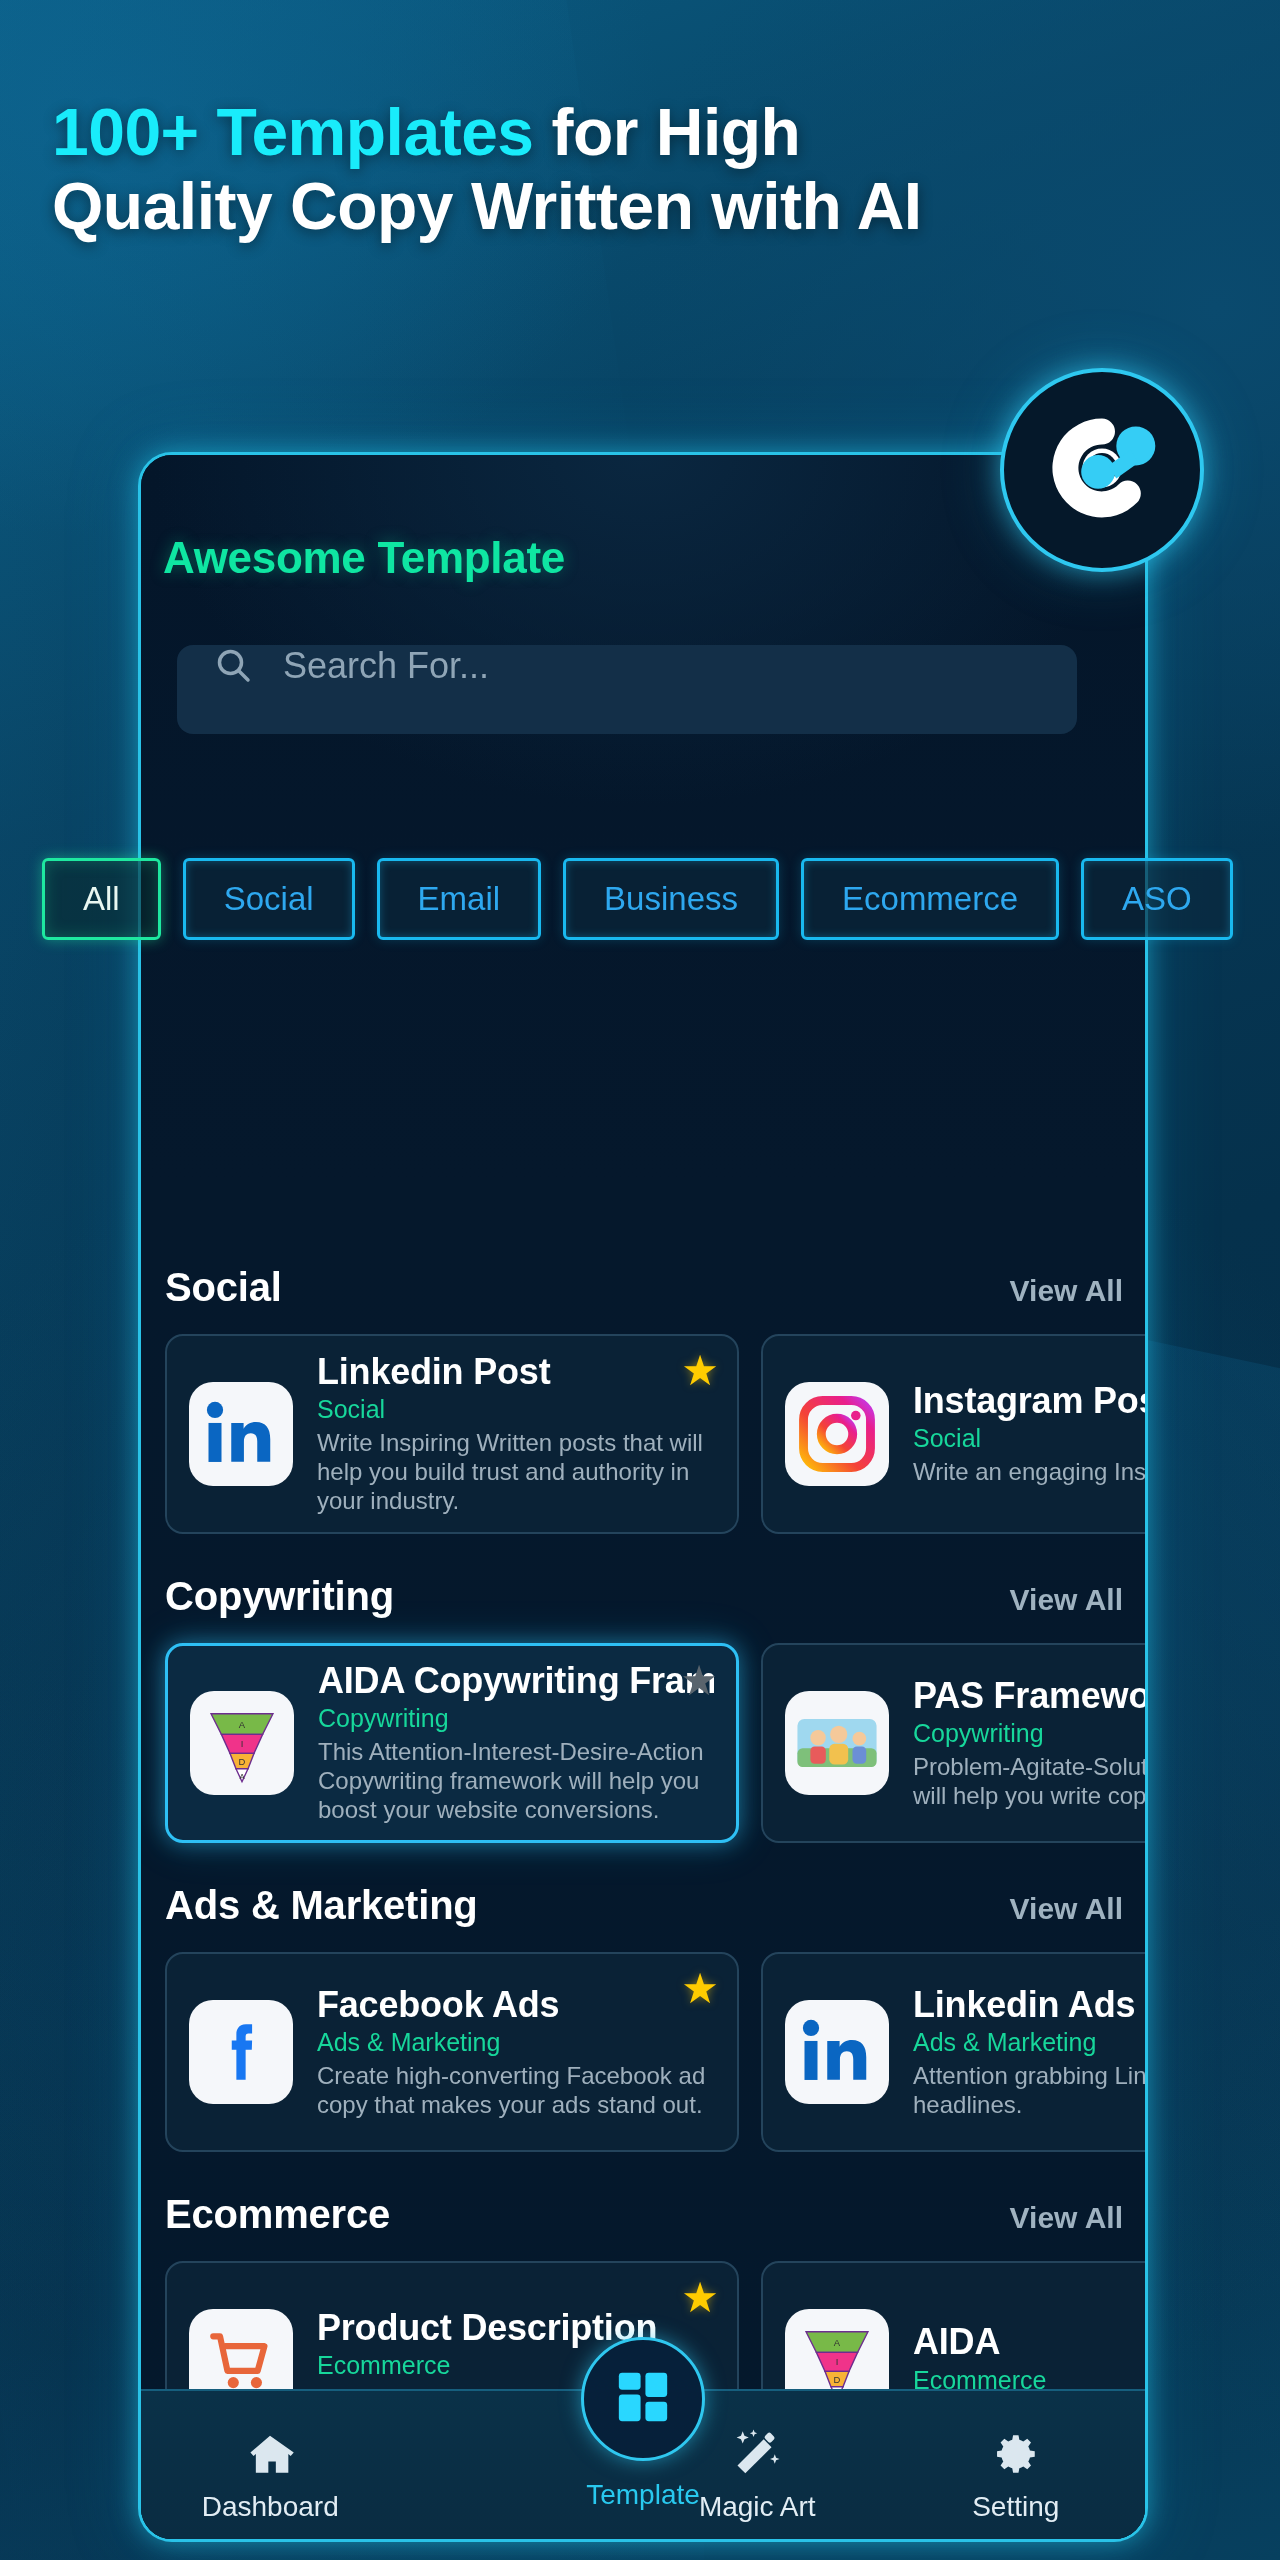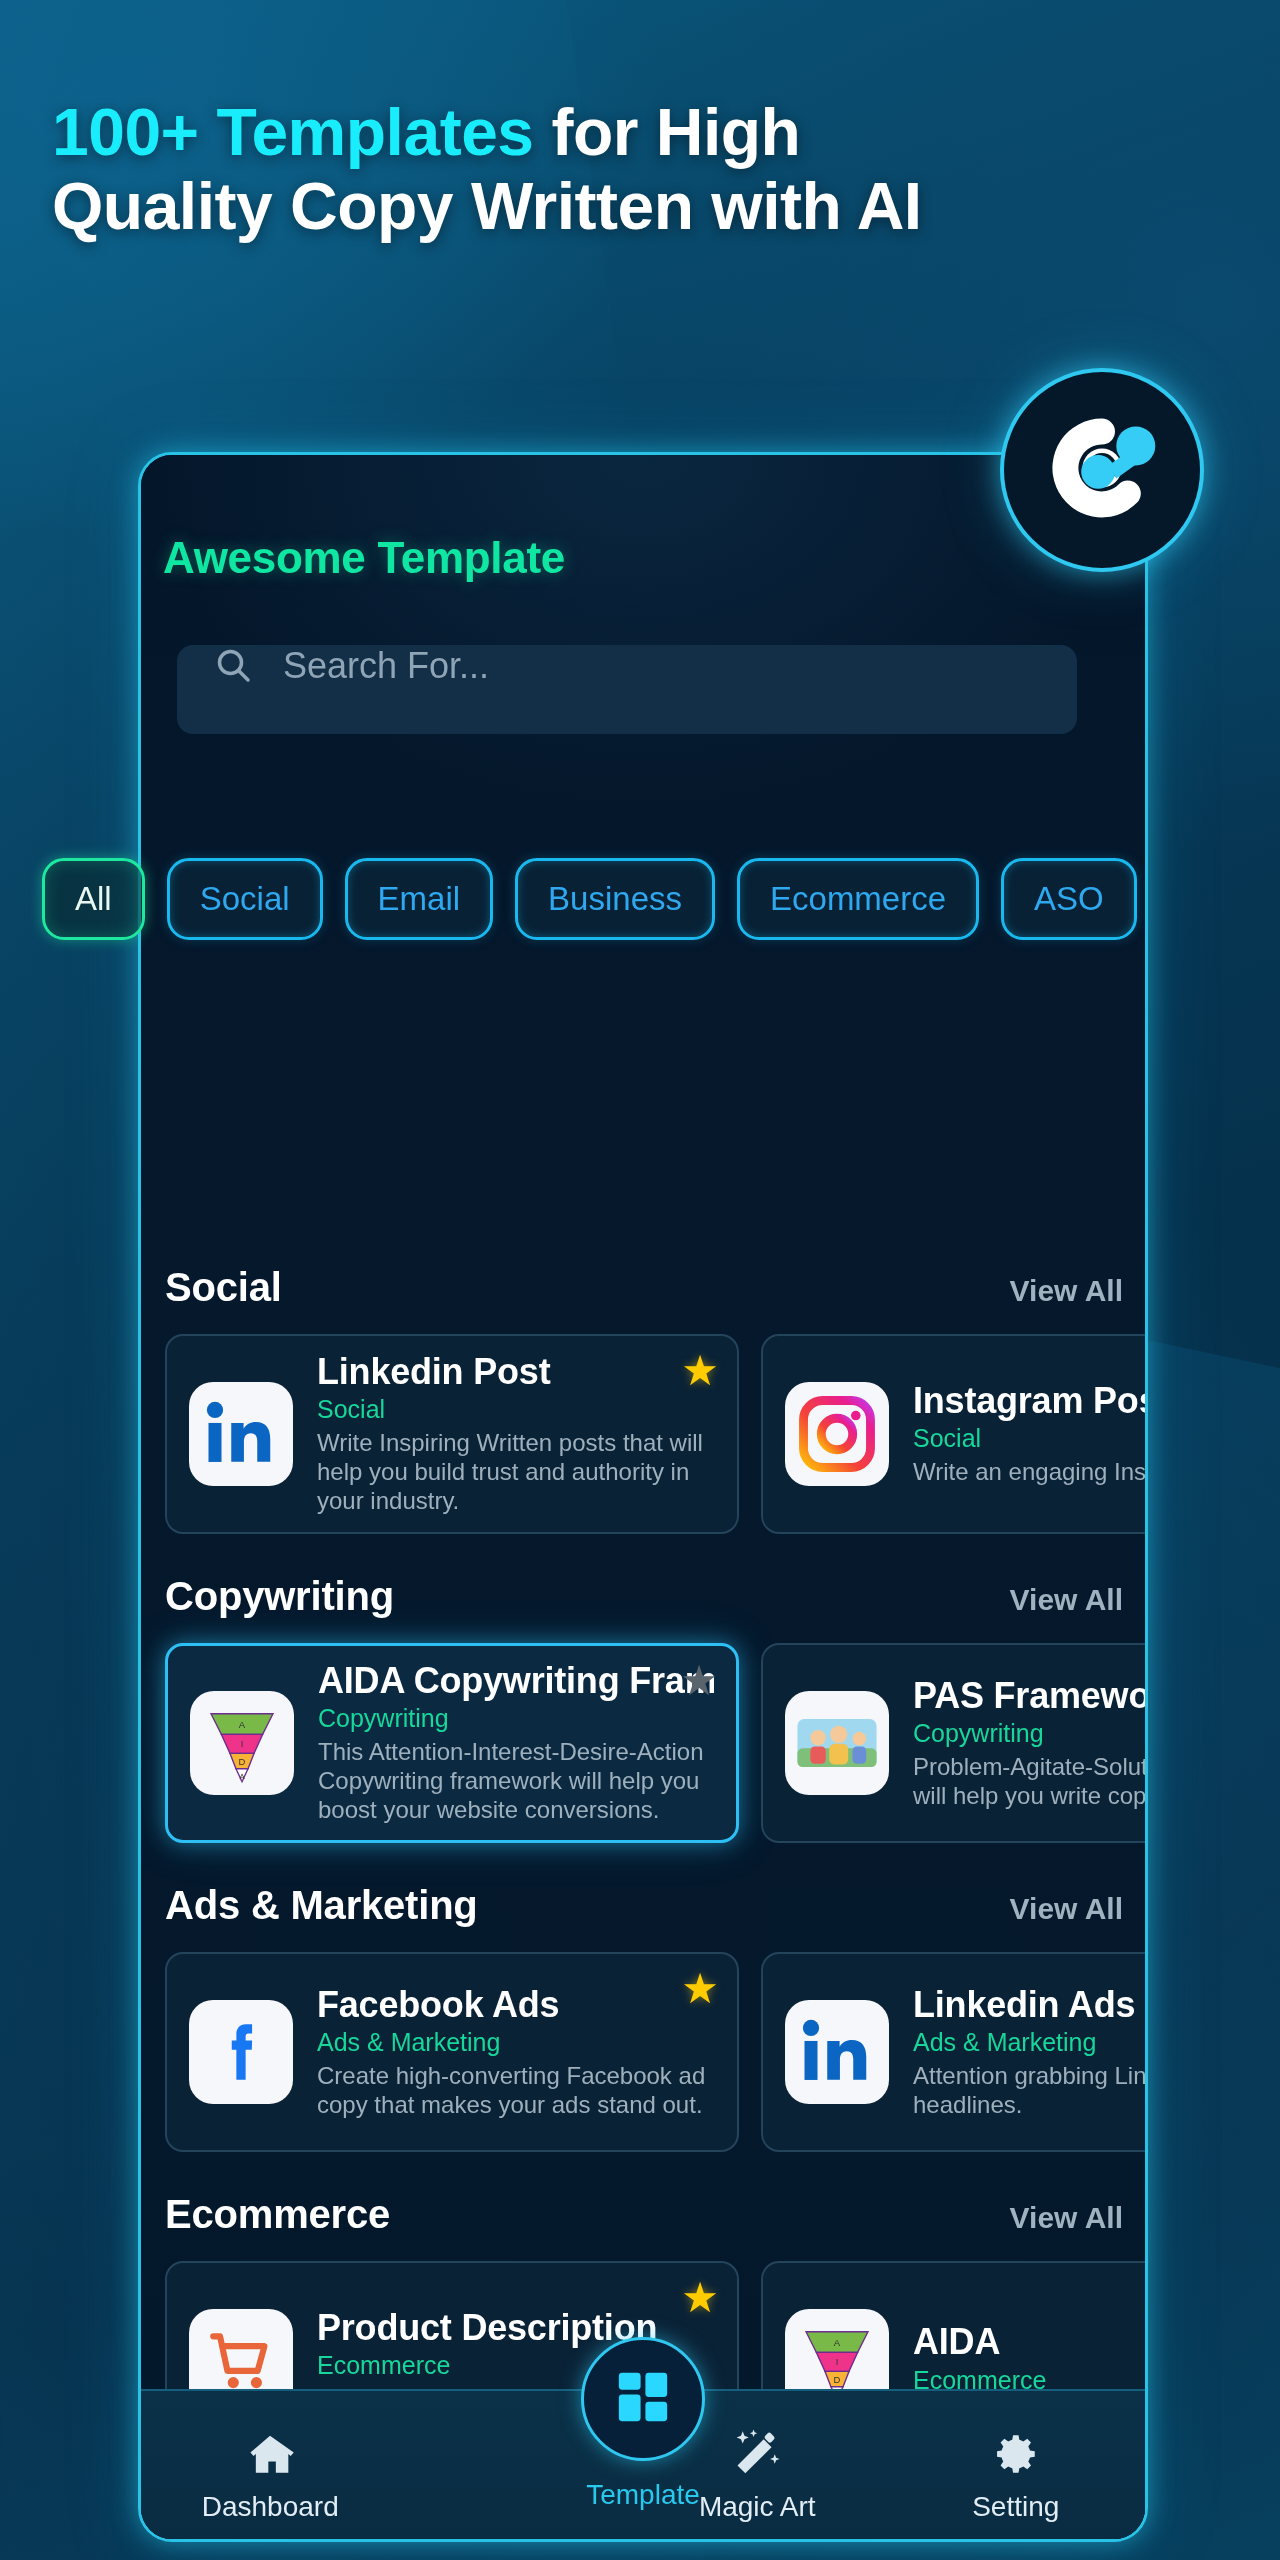--- a/index.html
+++ b/index.html
@@ -92,27 +92,27 @@
   .chips-wrap {
     position: absolute; left: 0; right: -180px; top: 660px;
     height: 84px;
     display: flex; align-items: center; gap: 22px;
     padding-left: 0;
     overflow: visible;
   }
   .chip {
     flex: 0 0 auto;
     height: 82px;
-    border-radius: 22px;
+    border-radius: 6px;
     border: 3px solid #19b9ef;
     background: rgba(10,38,58,.65);
     color: #2ea8ef;
     font-size: 33px;
     display: flex; align-items: center; justify-content: center;
-    padding: 0 30px;
+    padding: 0 38px;
     box-shadow: 0 0 10px rgba(25,185,239,.35) inset, 0 0 12px rgba(25,185,239,.22);
     white-space: nowrap;
   }
   .chip.active {
     border-color: #1ee8a0;
     color: #e9f7f1;
     background: rgba(9,42,45,.6);
     box-shadow: 0 0 14px rgba(30,232,160,.45), 0 0 16px rgba(30,232,160,.25) inset;
   }
 

